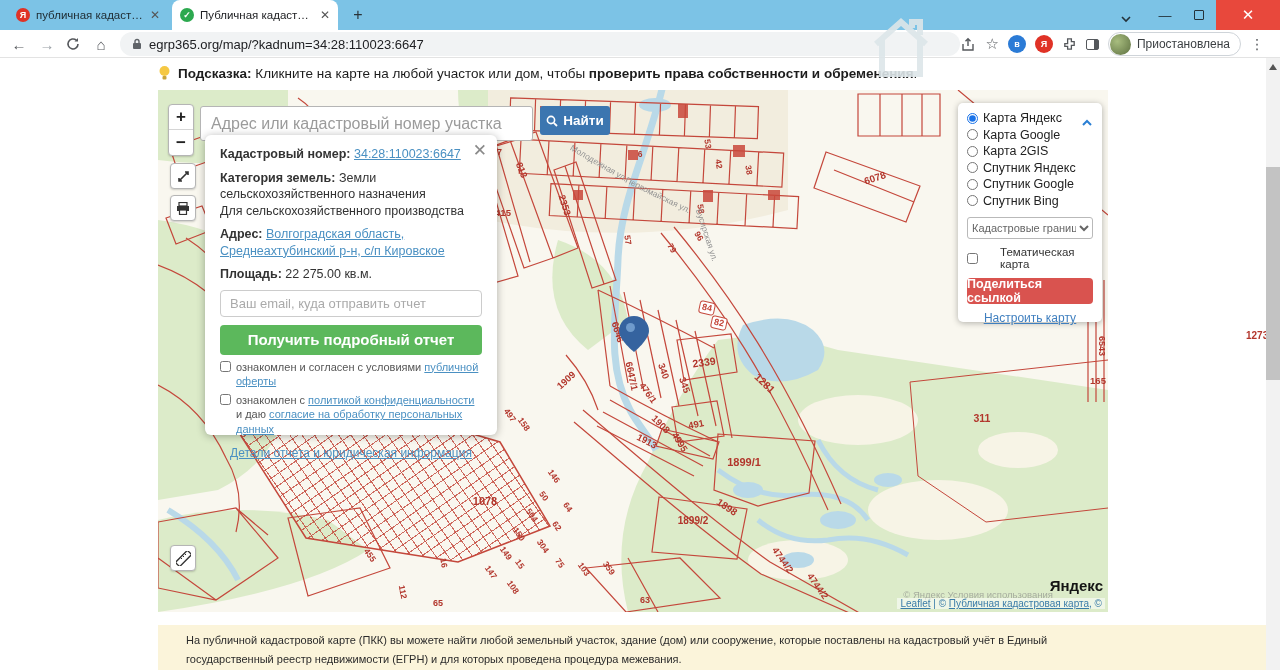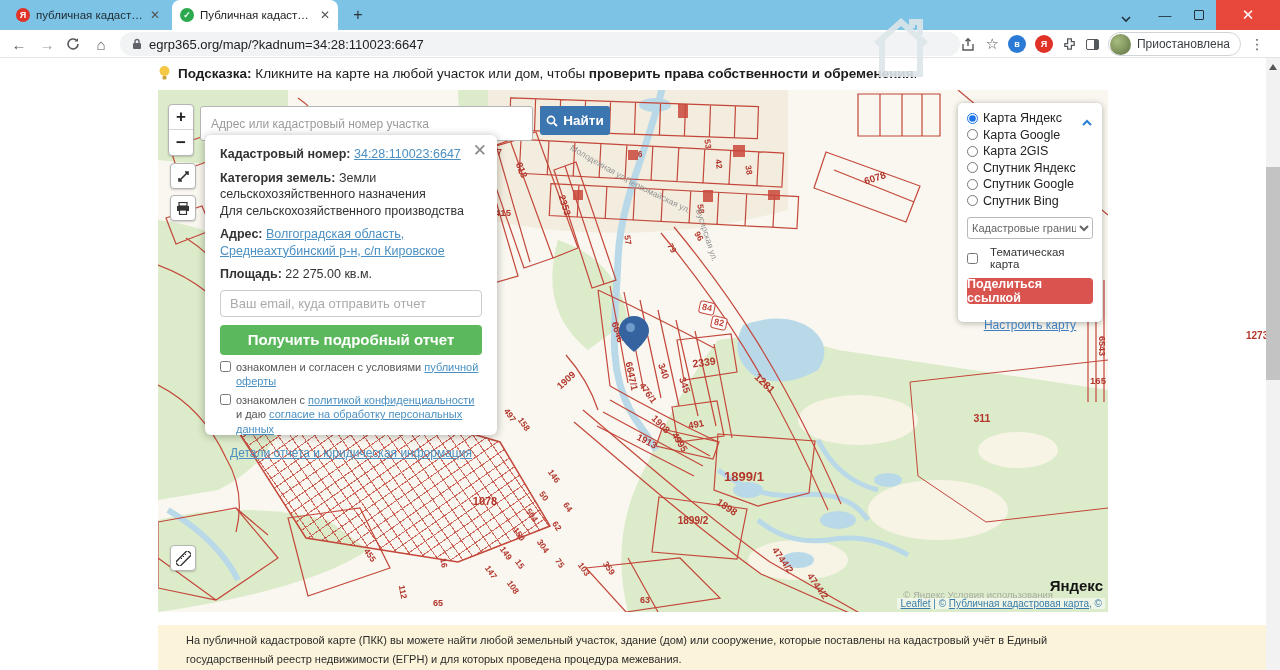--- a/index.html
+++ b/index.html
@@ -68,21 +68,21 @@
           border-radius:4px; display:flex; align-items:center; justify-content:center;
           box-shadow:0 1px 2px rgba(0,0,0,.18); color:#333; cursor:pointer; }
   .zoomgrp { position:absolute; left:10px; top:14px; width:26px; background:#fff;
              border:1px solid #b5b5b5; border-radius:4px; box-shadow:0 1px 2px rgba(0,0,0,.18); }
   .zb { height:25px; display:flex; align-items:center; justify-content:center; font-size:17px;
         font-weight:bold; color:#222; cursor:pointer; }
   .zb:first-child { border-bottom:1px solid #d5d5d5; }
 
   .srch { position:absolute; left:42px; top:16px; display:flex; }
   .srch input { width:333px; height:35px; border:1px solid #b5b5b5; border-radius:3px;
-                padding:0 10px; font-size:12px; color:#333; background:#fff;
+                padding:0 10px; font-size:16px; color:#333; background:#fff;
                 font-family:"Liberation Sans",sans-serif; }
   .srch input::placeholder { color:#9b9b9b; }
   .srchbtn { width:70px; height:29px; margin-left:7px; background:#3c76b0; border-radius:3px;
              color:#fff; font-size:13.5px; font-weight:bold; display:flex; align-items:center;
              justify-content:center; gap:5px; cursor:pointer; }
 
   .popup { position:absolute; left:47px; top:45px; width:292px; height:300px; background:#fff;
            border-radius:6px; box-shadow:0 1px 8px rgba(0,0,0,.3); padding:11px 15px 8px;
            font-size:12.5px; color:#333; line-height:1.32; }
   .popup .row { margin-bottom:7px; }
@@ -103,26 +103,26 @@
 
   .layers { position:absolute; left:800px; top:13px; width:144px; height:219px; background:#fff;
             border-radius:5px; box-shadow:0 1px 6px rgba(0,0,0,.3); padding:7px 9px; }
   .lrow { display:flex; align-items:center; gap:5px; font-size:12.5px; color:#222; height:16.5px;
           cursor:pointer; }
   .lrow input { width:11px; height:11px; accent-color:#1a73e8; }
   .lchev { position:absolute; top:10px; right:9px; cursor:pointer; }
   .layers select { margin-top:8px; width:100%; height:22px; font-size:11px; color:#666;
                    border:1px solid #b9b9b9; border-radius:3px; background:#fff;
                    font-family:"Liberation Sans",sans-serif; }
-  .trow { display:flex; align-items:center; gap:12px; margin-top:7px; font-size:11.5px; color:#333; }
+  .trow { display:flex; align-items:center; gap:22px; margin-top:7px; font-size:11.5px; color:#333; }
   .trow input { width:11px; height:11px; }
   .redbtn { margin-top:8px; height:26px; background:#d9534f; border-radius:4px; color:#fff;
             font-size:12.5px; font-weight:bold; display:flex; align-items:center; justify-content:center;
             cursor:pointer; }
-  .cfg { text-align:center; margin-top:14px; font-size:12px;text-decoration:underline; }
+  .cfg { text-align:center; margin-top:7px; font-size:12px;text-decoration:underline; }
   .cfg span { color:#3f7fbf; text-decoration:underline; cursor:pointer; }
 
   .nfp { position:absolute; left:12px; top:492px; height:24px; background:#fff; border-radius:4px;
          box-shadow:0 1px 3px rgba(0,0,0,.25); display:flex; align-items:center; padding:0 10px;
          font-size:12.5px; color:#333; cursor:pointer; }
   .ylogo { position:absolute; right:5px; bottom:18px; font-size:15px; font-weight:bold; color:#141414; }
   .attrback { position:absolute; right:55px; bottom:12px; font-size:9.5px; color:#808080; opacity:.6;margin-left:24px; }
   .attr { position:absolute; right:3px; bottom:3px; font-size:10px; color:#3a7ca8;
           background:rgba(255,255,255,.55); padding:0 3px; }
   .attr .al { text-decoration:underline; cursor:pointer; }
@@ -316,21 +316,21 @@
         <span class="plabel" style="left: 490px; top: 303px; transform: translate(-50%, -50%) rotate(55deg); font-size: 9px;">476/1</span>
         <span class="plabel" style="left: 506px; top: 281px; transform: translate(-50%, -50%) rotate(70deg); font-size: 9.5px;">340</span>
         <span class="plabel" style="left: 527px; top: 295px; transform: translate(-50%, -50%) rotate(70deg); font-size: 9.5px;">345</span>
         <span class="plabel" style="left: 546px; top: 272px; transform: translate(-50%, -50%) rotate(-8deg); font-size: 10.5px;">2339</span>
         <span class="plabel" style="left: 408px; top: 290px; transform: translate(-50%, -50%) rotate(-42deg); font-size: 9.5px;">1909</span>
         <span class="plabel" style="left: 607px; top: 293px; transform: translate(-50%, -50%) rotate(44deg); font-size: 10.5px;">1281</span>
         <span class="plabel" style="left: 503px; top: 334px; transform: translate(-50%, -50%) rotate(45deg); font-size: 9.5px;">1908</span>
         <span class="plabel" style="left: 489px; top: 351px; transform: translate(-50%, -50%) rotate(28deg); font-size: 9.5px;">1913</span>
         <span class="plabel" style="left: 538px; top: 334px; transform: translate(-50%, -50%) rotate(-12deg); font-size: 9.5px;">491</span>
         <span class="plabel" style="left: 522px; top: 352px; transform: translate(-50%, -50%) rotate(58deg); font-size: 9.5px;">4995</span>
-        <span class="plabel" style="left: 586px; top: 386px; transform: translate(-50%, -50%) rotate(0deg); font-size: 13px;">1899/1</span>
+        <span class="plabel" style="left: 586px; top: 372px; transform: translate(-50%, -50%) rotate(0deg); font-size: 11px;">1899/1</span>
         <span class="plabel" style="left: 569px; top: 417px; transform: translate(-50%, -50%) rotate(34deg); font-size: 10px;">1898</span>
         <span class="plabel" style="left: 535px; top: 430px; transform: translate(-50%, -50%) rotate(0deg); font-size: 10px;">1899/2</span>
         <span class="plabel" style="left: 625px; top: 470px; transform: translate(-50%, -50%) rotate(55deg); font-size: 9.5px;">4744/2</span>
         <span class="plabel" style="left: 660px; top: 496px; transform: translate(-50%, -50%) rotate(55deg); font-size: 9.5px;">4744/2</span>
         <span class="plabel" style="left: 824px; top: 328px; transform: translate(-50%, -50%) rotate(0deg); font-size: 10.5px;">311</span>
         <span class="plabel" style="left: 940px; top: 290px; transform: translate(-50%, -50%) rotate(0deg); font-size: 9.5px;">165</span>
         <span class="plabel" style="left: 944px; top: 256px; transform: translate(-50%, -50%) rotate(90deg); font-size: 9px;">6543</span>
         <span class="plabel" style="left: 327px; top: 411px; transform: translate(-50%, -50%) rotate(0deg); font-size: 11px;">1078</span>
         <span class="plabel" style="left: 352px; top: 325px; transform: translate(-50%, -50%) rotate(55deg); font-size: 8.5px;">497</span>
         <span class="plabel" style="left: 366px; top: 334px; transform: translate(-50%, -50%) rotate(55deg); font-size: 8.5px;">158</span>

